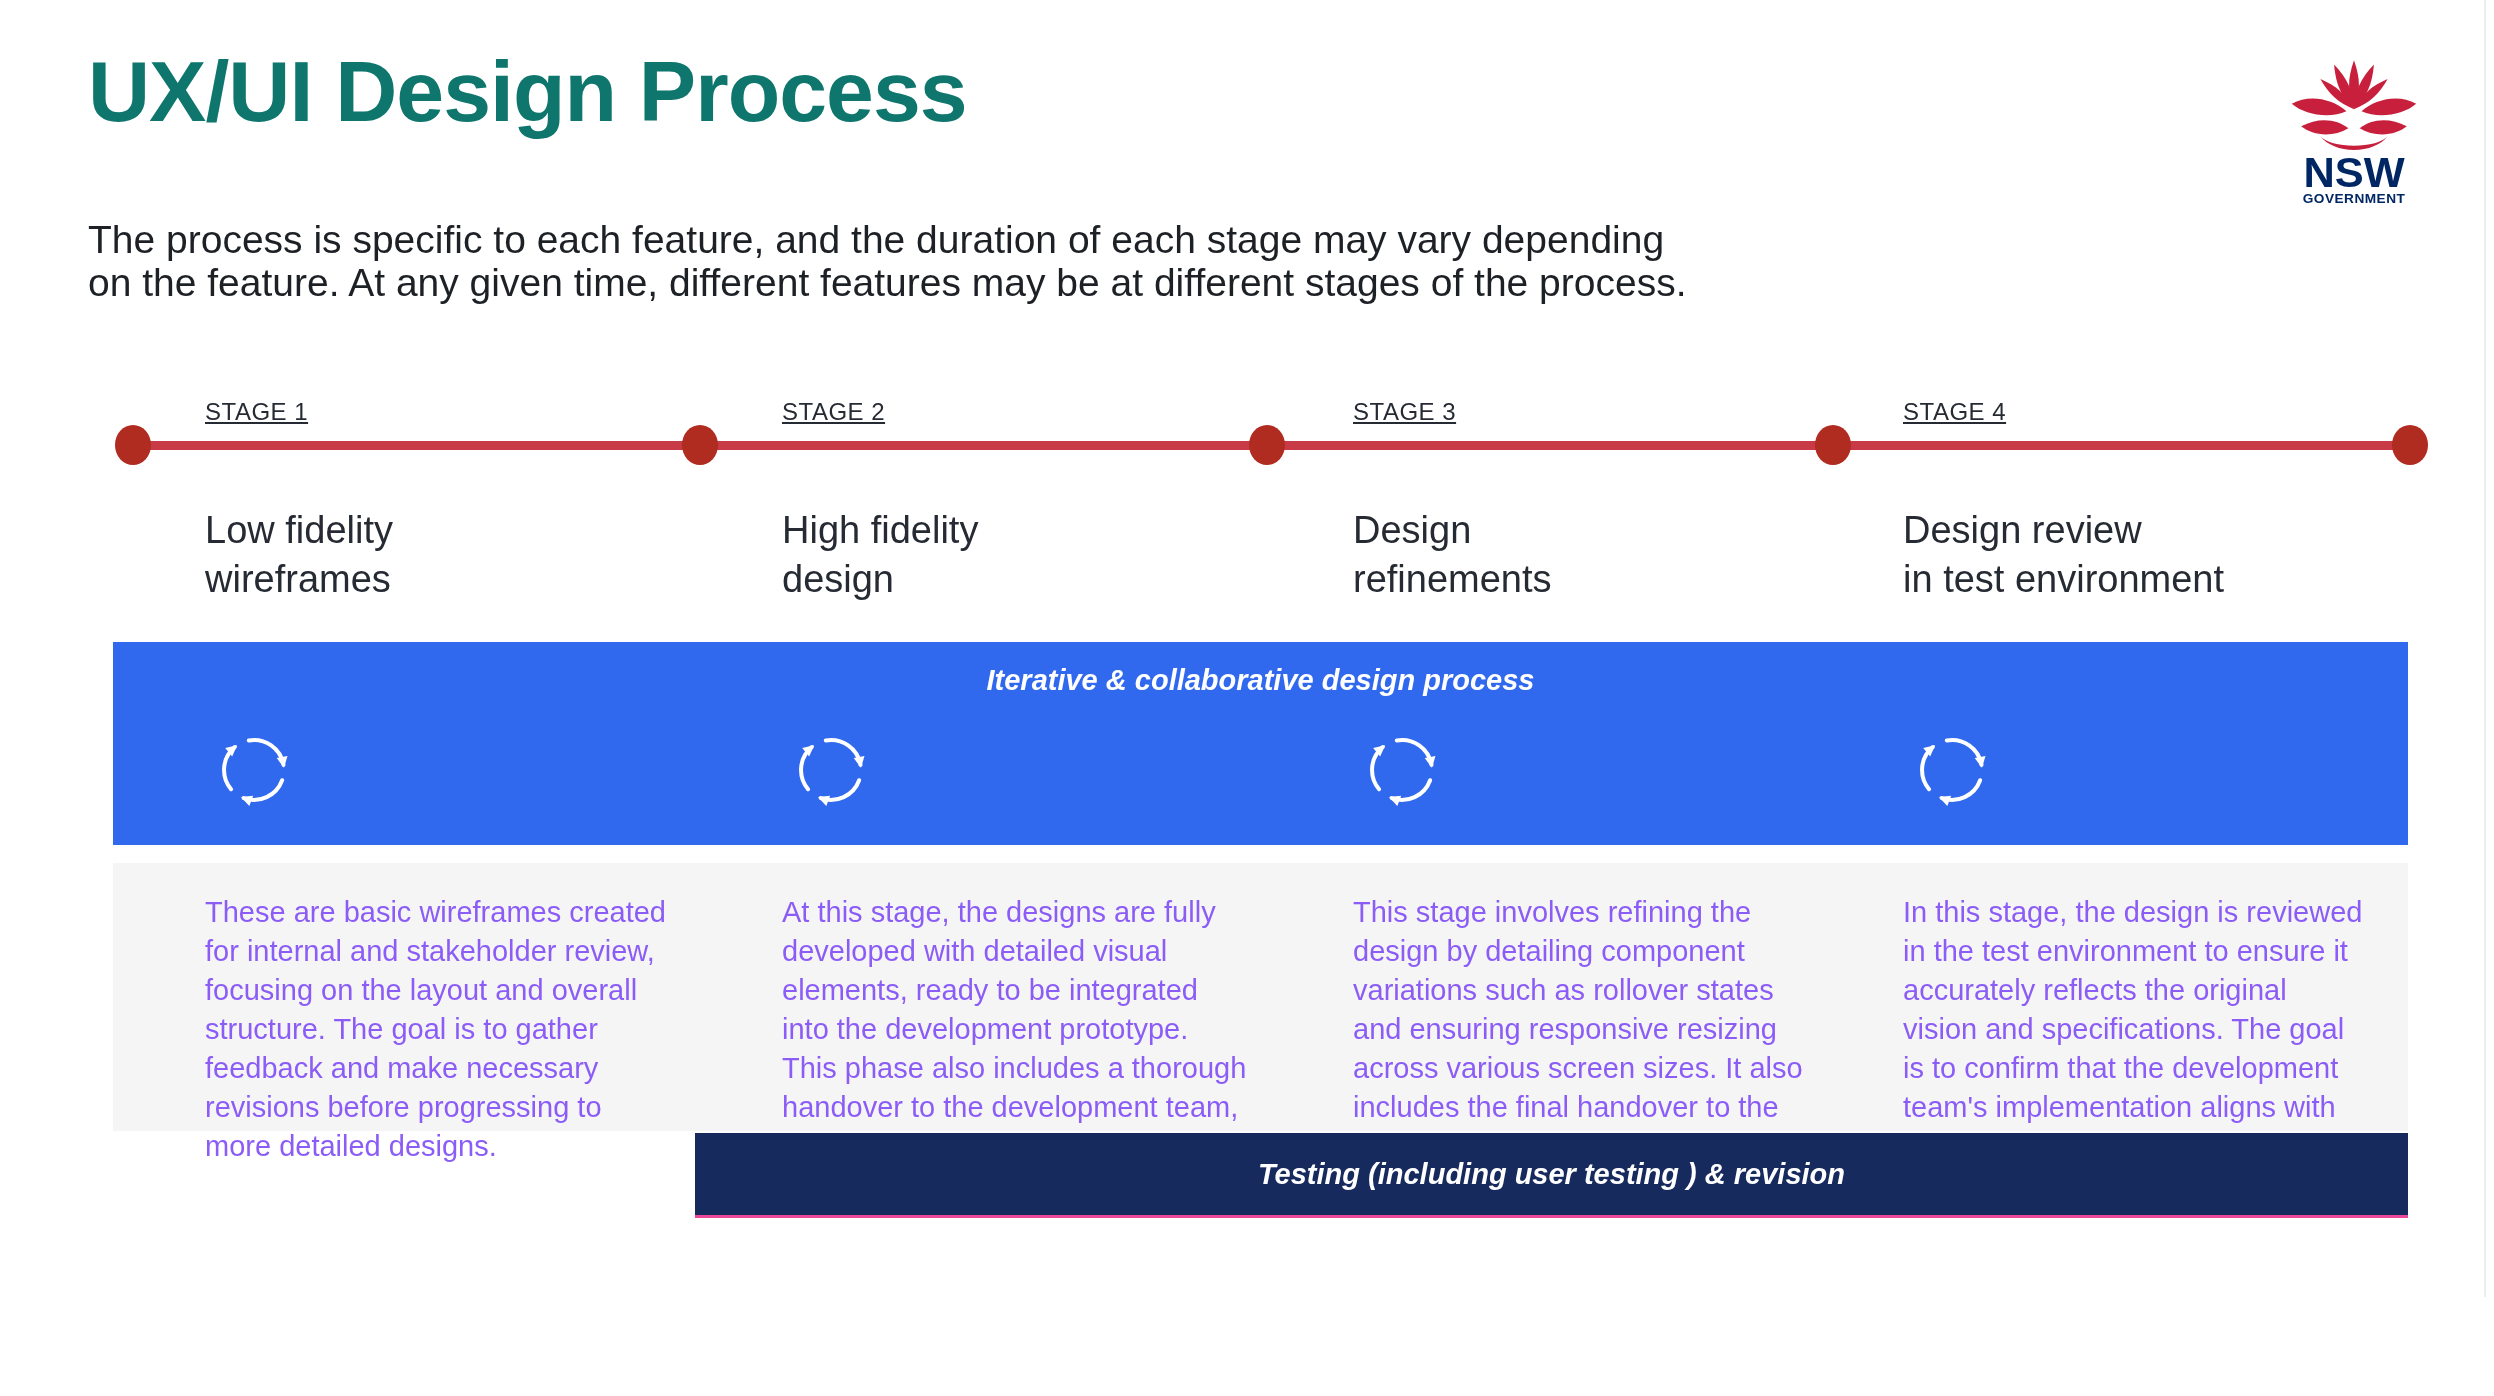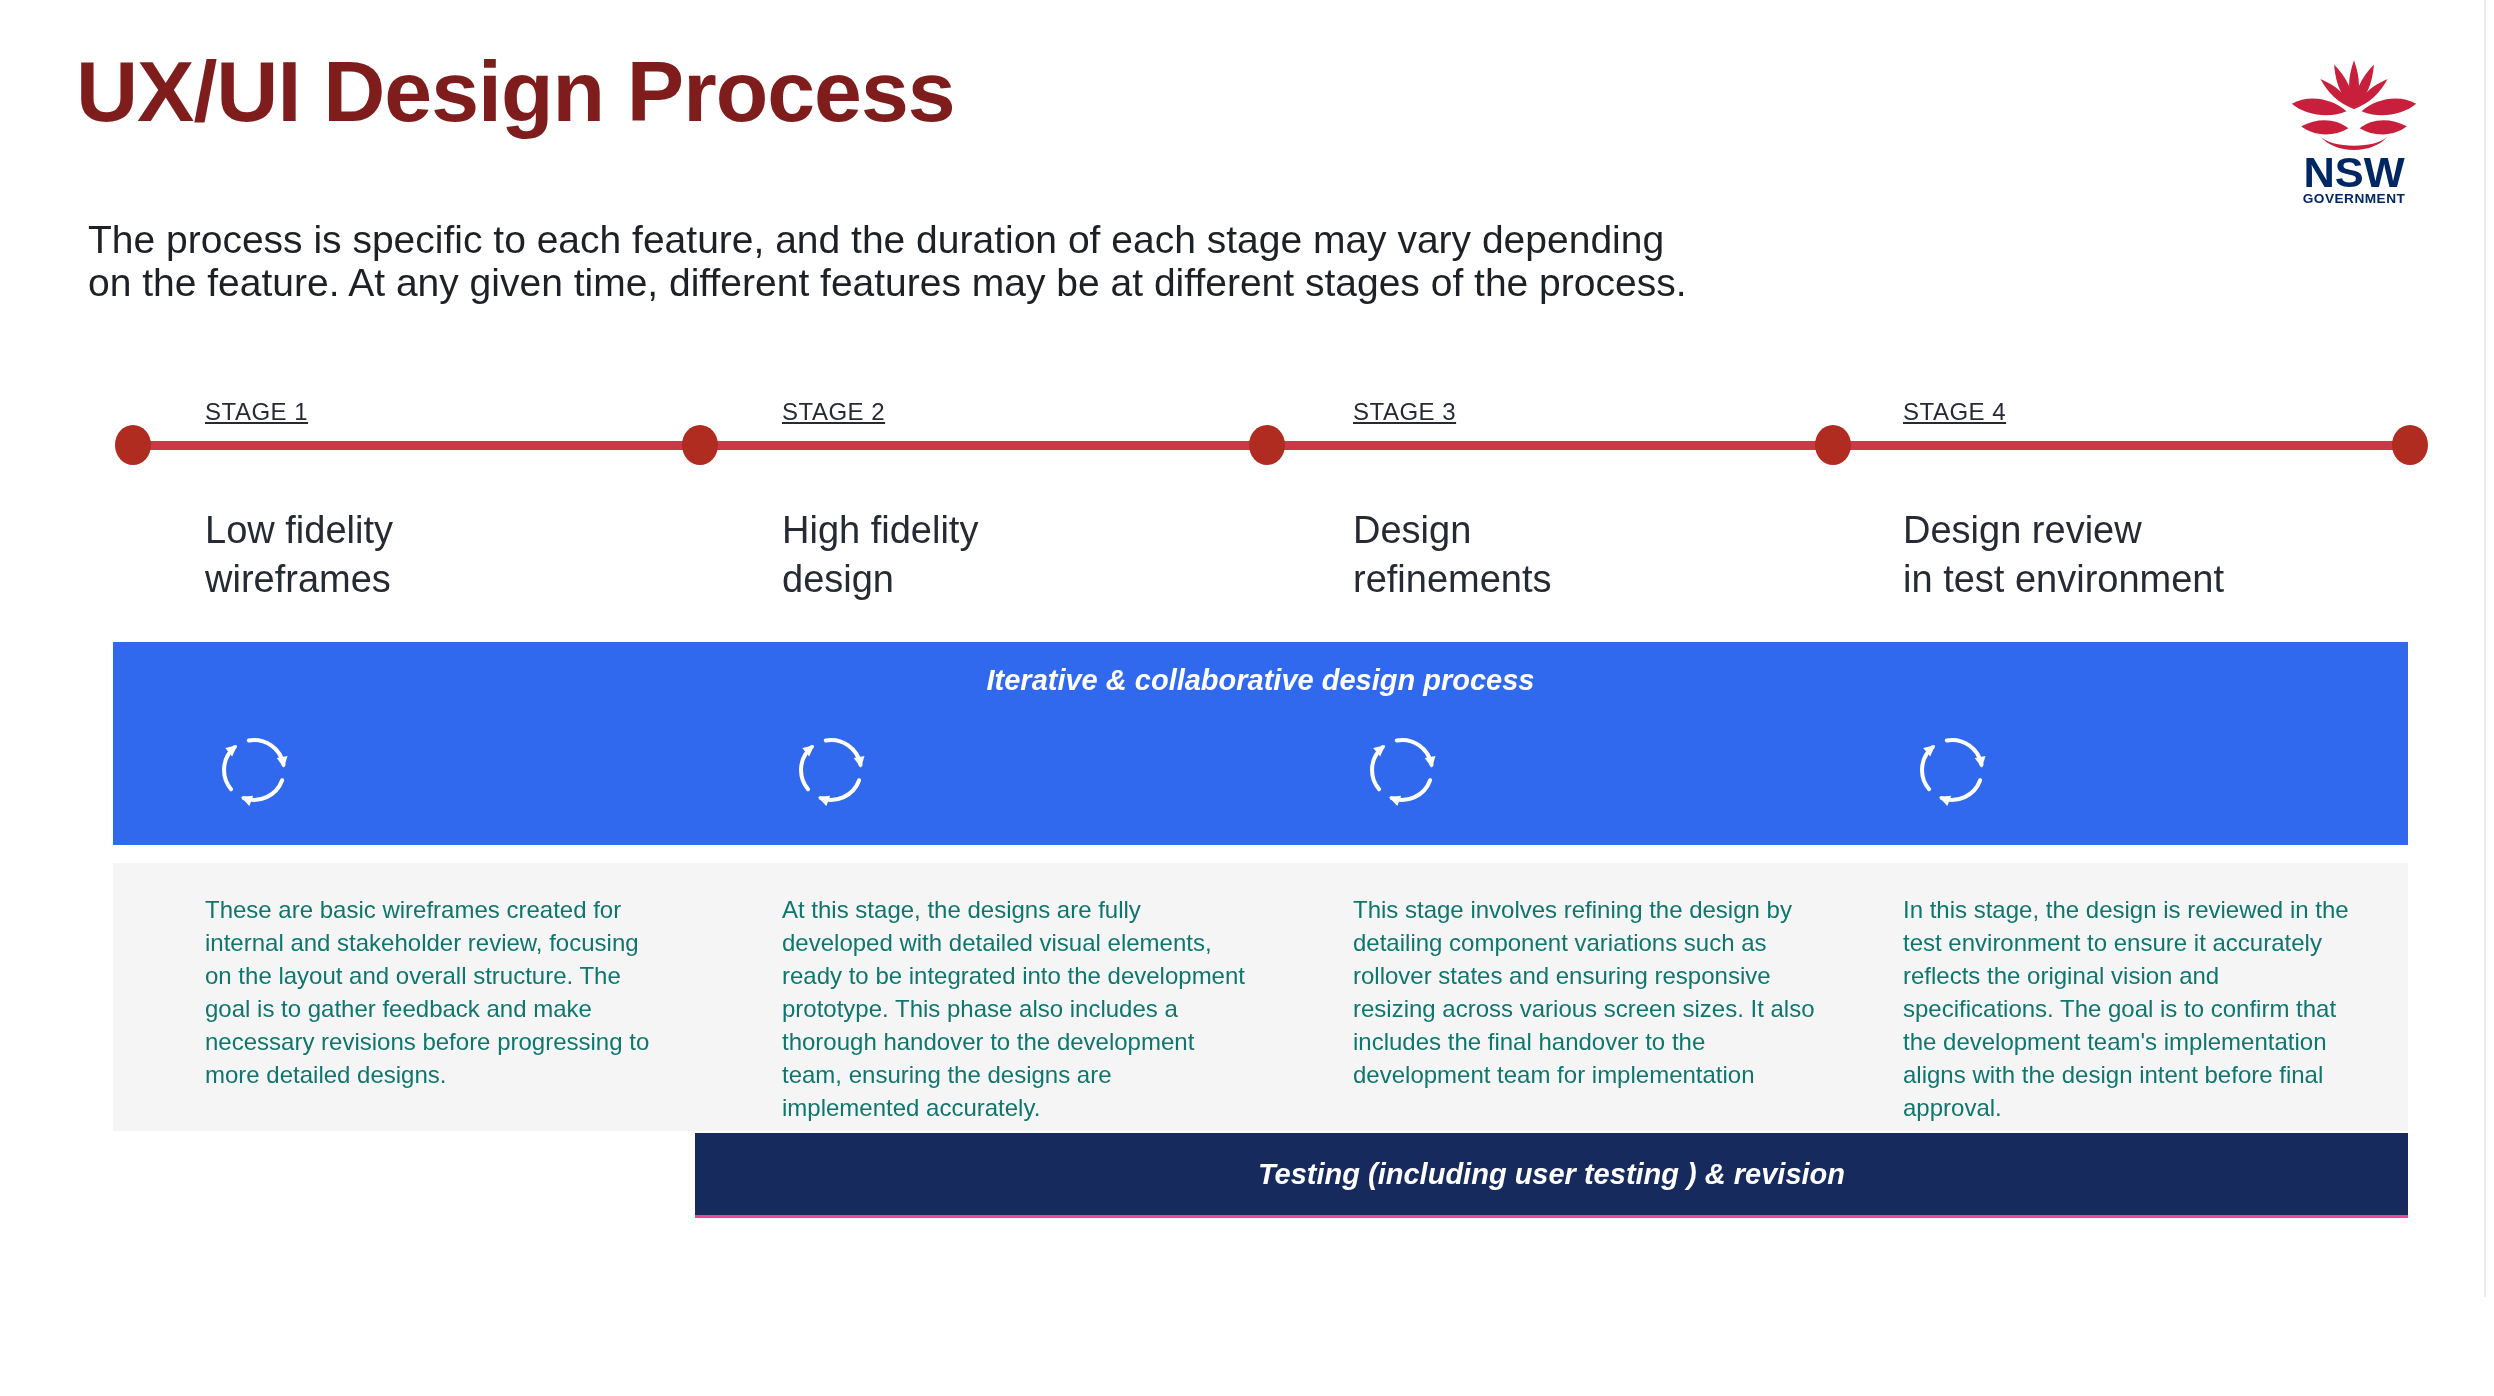--- a/index.html
+++ b/index.html
@@ -4,22 +4,22 @@
 <style>
   html,body{margin:0;padding:0;background:#ffffff;}
   body{
     width:2494px;height:1396px;position:relative;overflow:hidden;
     font-family:"Liberation Sans", sans-serif;color:#262b33;
   }
   .slide{position:absolute;inset:0;background:#ffffff;}
 
   
   .page-title{
-    position:absolute;left:76px;top:42px;
-    font-size:86px;font-weight:600;letter-spacing:-1px;color:#7f1d1d;
+    position:absolute;left:88px;top:42px;
+    font-size:86px;font-weight:600;letter-spacing:-1px;color:#0f766e;
   }
   .page-subtitle{
     position:absolute;left:88px;top:218px;
     font-size:39px;line-height:43px;font-weight:400;color:#1d2126;
     white-space:pre-line;
   }
 
   
   .nsw-logo{position:absolute;left:2288px;top:56px;width:132px;height:152px;}
 
@@ -43,21 +43,21 @@
     position:absolute;left:0;right:0;top:22px;text-align:center;
     font-size:29px;font-style:italic;font-weight:600;color:#ffffff;
   }
   .cycle-icon{position:absolute;top:84px;width:88px;height:88px;}
   .icon-1{left:97px;} .icon-2{left:674px;} .icon-3{left:1245px;} .icon-4{left:1795px;}
 
   
   .band-gray{position:absolute;left:113px;top:863px;width:2295px;height:268px;background:#f5f5f6;}
   .stage-desc{
     position:absolute;top:893px;width:465px;
-    font-size:24px;line-height:33px;color:#0f766e;
+    font-size:29px;line-height:39px;color:#8b5cf6;
   }
 
   
   .band-navy{
     position:absolute;left:695px;top:1133px;width:1713px;height:82px;
     background:#172a5e;border-bottom:3px solid #ec4899;
     display:flex;align-items:center;justify-content:center;
   }
   .band-navy-label{font-size:29px;font-style:italic;font-weight:700;color:#ffffff;}
 

